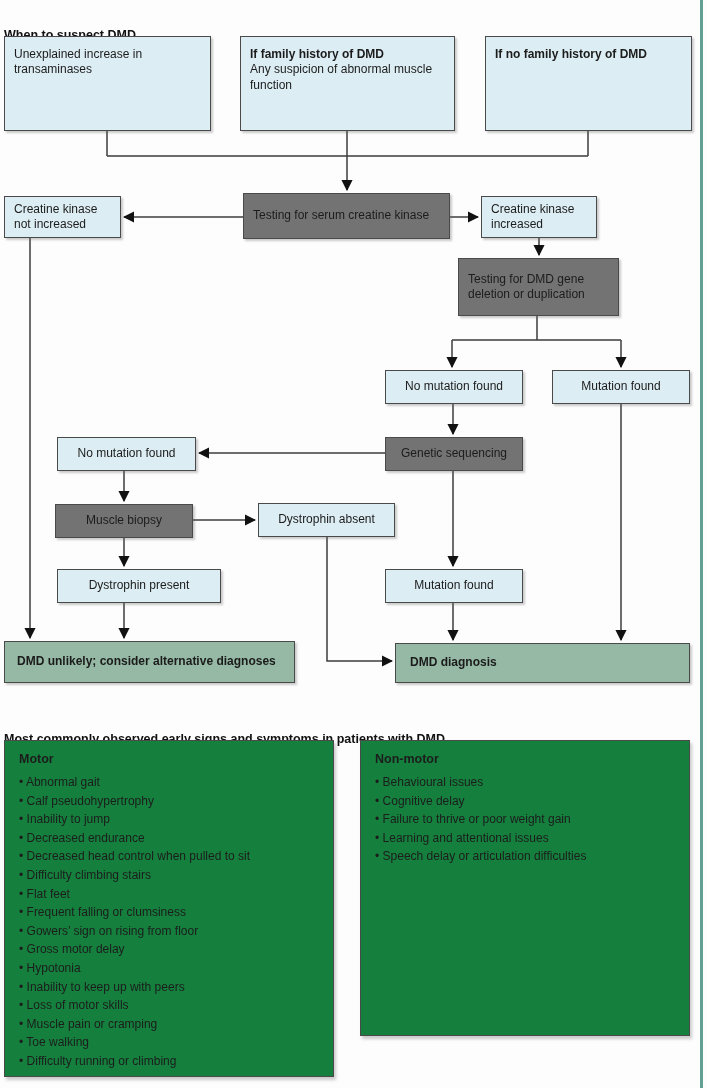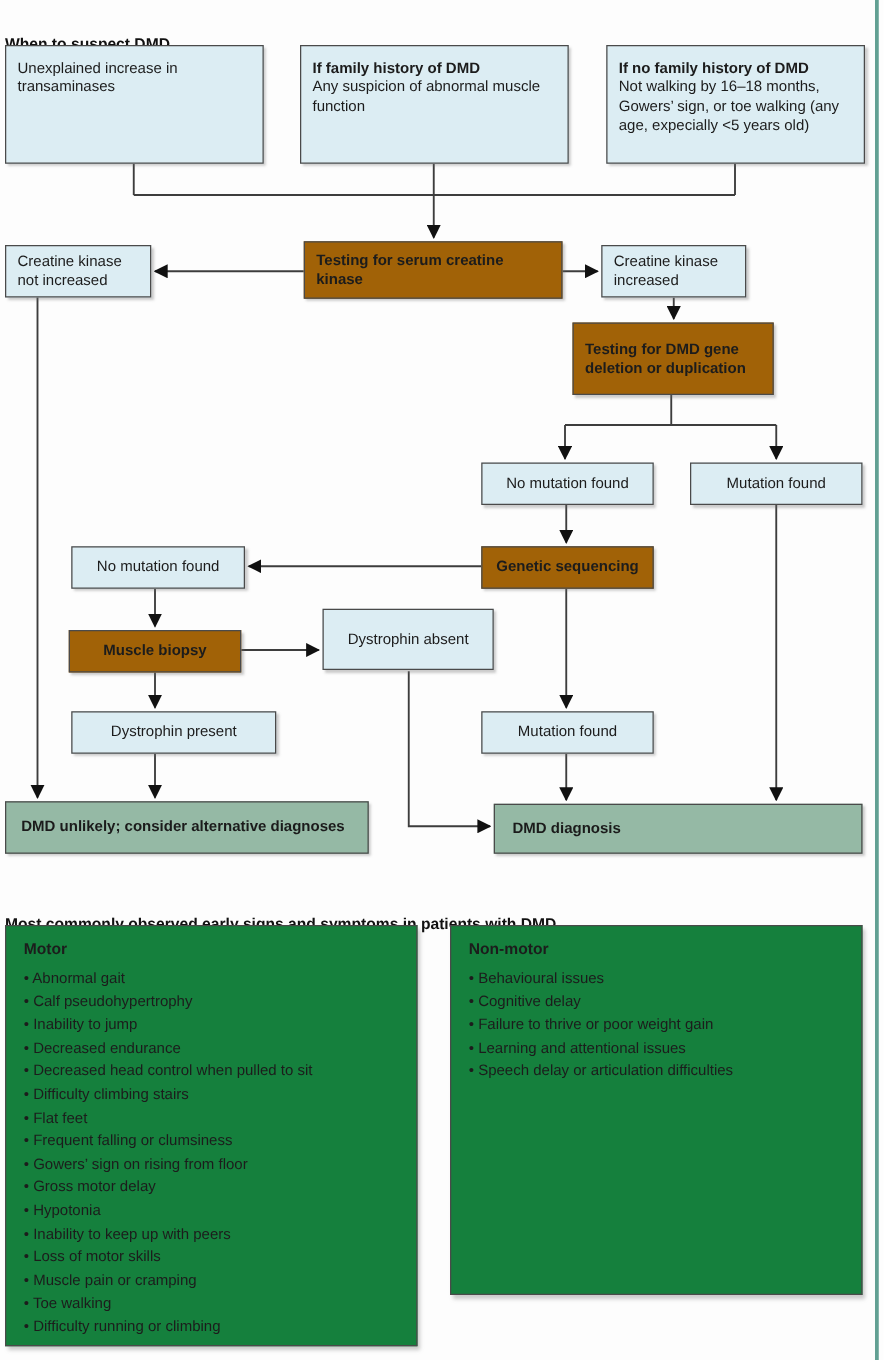--- a/index.html
+++ b/index.html
@@ -17,21 +17,21 @@
   }
   .node {
     position:absolute; box-sizing:border-box;
     border:1.6px solid #4a4a4a;
     box-shadow:2px 2px 2px rgba(110,110,110,0.35);
     font-size:12px; line-height:1.28;
     display:flex; align-items:center;
     padding:4px 9px;
   }
   .blue  { background:#dcedf3; }
-  .green { background:#a16207; font-weight:bold; }
+  .green { background:#737373; font-weight:normal; }
   .dgreen{ background:#95b9a5; font-weight:bold; color:#1b1b1b; }
   .topbox { align-items:flex-start; padding-top:10px; }
   .ctr { justify-content:center; text-align:center; }
   .ctrblock { justify-content:center; }
   .ctrblock .inner { text-align:left; }
   .node .title { font-weight:bold; display:block; }
   .listbox {
     position:absolute; box-sizing:border-box;
     border:1.6px solid #4a4a4a; background:#15803d;
     box-shadow:2px 3px 3px rgba(110,110,110,0.35);
@@ -84,21 +84,21 @@
 
   <div class="node blue topbox" style="left:4px; top:36px; width:207px; height:95px;">
     <span>Unexplained increase in transaminases</span>
   </div>
 
   <div class="node blue topbox" style="left:240px; top:36px; width:215px; height:95px;">
     <span><span class="title">If family history of DMD</span><span>Any suspicion of abnormal muscle function</span></span>
   </div>
 
   <div class="node blue topbox" style="left:485px; top:36px; width:207px; height:95px;">
-    <span><span class="title">If no family history of DMD</span><span>Not walking by 16–18 months, Gowers’ sign, or toe walking (any age, expecially &lt;5 years old)</span></span>
+    <span><span class="title">If no family history of DMD</span></span>
   </div>
 
   <div class="node blue" style="left:4px; top:196px; width:117px; height:42px;">
     <span>Creatine kinase not increased</span>
   </div>
 
   <div class="node green" style="left:243px; top:193px; width:207px; height:46px;">
     <span>Testing for serum creatine kinase</span>
   </div>
 
@@ -123,21 +123,21 @@
   </div>
 
   <div class="node blue ctr" style="left:57px; top:437px; width:139px; height:34px;">
     <span>No mutation found</span>
   </div>
 
   <div class="node green ctr" style="left:55px; top:504px; width:138px; height:34px;">
     <span>Muscle biopsy</span>
   </div>
 
-  <div class="node blue ctr" style="left:258px; top:487px; width:137px; height:49px;text-align:center;">
+  <div class="node blue ctr" style="left:258px; top:503px; width:137px; height:34px;text-align:center;">
     <span>Dystrophin absent</span>
   </div>
 
   <div class="node blue ctr" style="left:57px; top:569px; width:164px; height:34px;">
     <span>Dystrophin present</span>
   </div>
 
   <div class="node blue ctr" style="left:385px; top:569px; width:138px; height:34px;">
     <span>Mutation found</span>
   </div>

